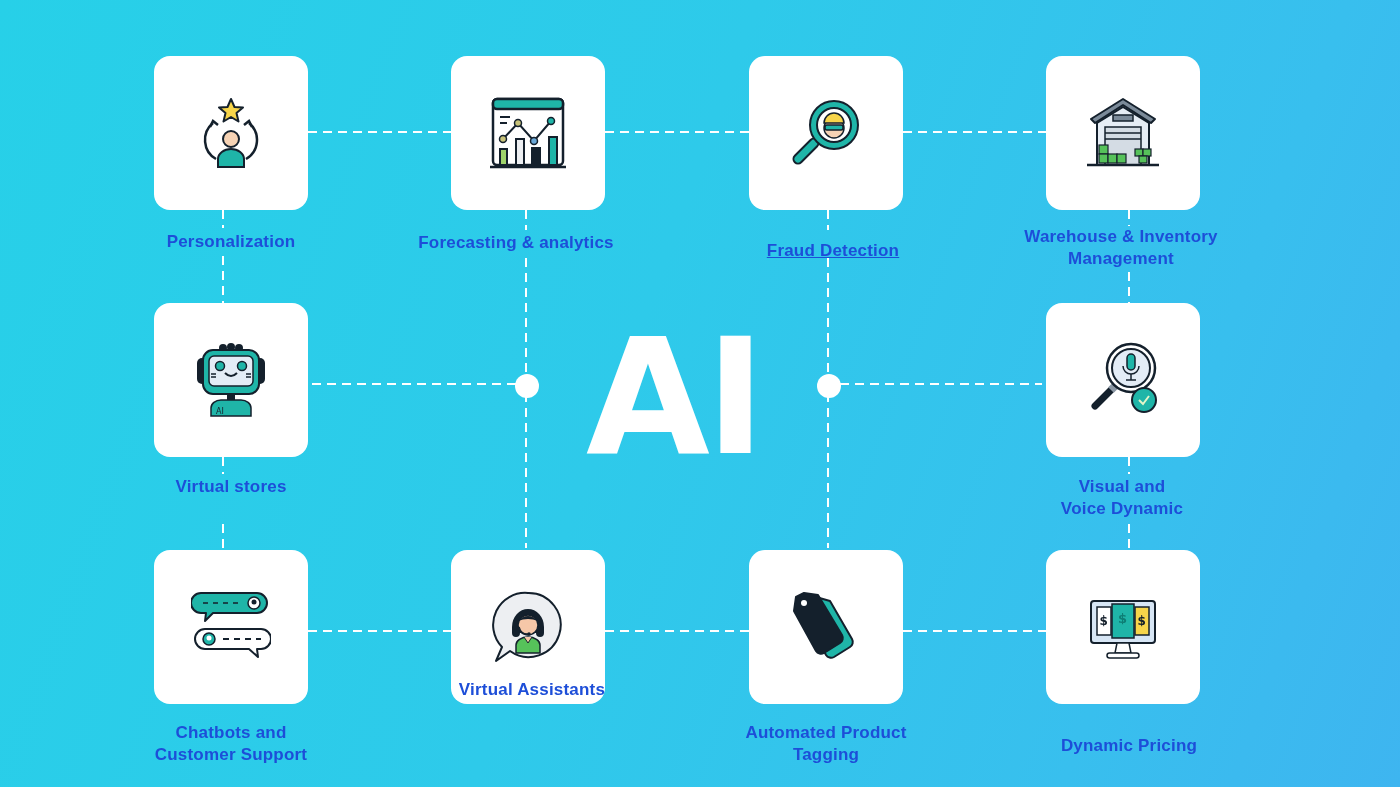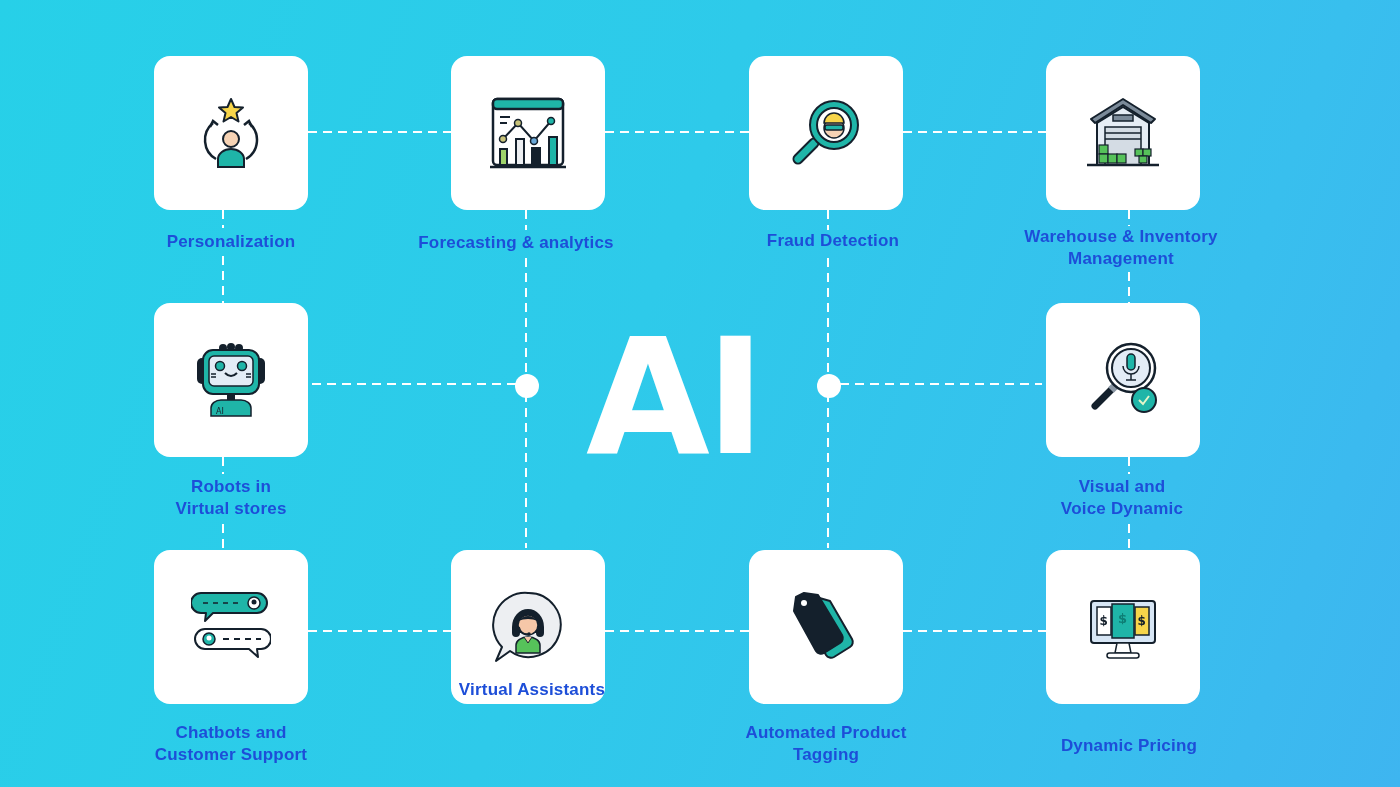--- a/index.html
+++ b/index.html
@@ -96,21 +96,21 @@
     <svg viewBox="0 0 80 80">
       <line x1="28" y1="50" x2="12" y2="66" stroke="#14202C" stroke-width="11" stroke-linecap="round"></line>
       <line x1="28" y1="50" x2="12" y2="66" stroke="#1FB5A8" stroke-width="7" stroke-linecap="round"></line>
       <circle cx="48" cy="32" r="24" fill="#1FB5A8" stroke="#14202C" stroke-width="2"></circle>
       <circle cx="48" cy="32" r="17" fill="#fff" stroke="#14202C" stroke-width="2"></circle>
       <circle cx="48" cy="35" r="10" fill="#F6D3B5" stroke="#14202C" stroke-width="1.5"></circle>
       <path d="M38 30 a10 10 0 0 1 20 0 Z" fill="#F7D54A" stroke="#14202C" stroke-width="1.5"></path>
       <rect x="39" y="32" width="18" height="5" rx="2" fill="#1FB5A8" stroke="#14202C" stroke-width="1.5"></rect>
     </svg>
   </div>
-  <div class="label" style="left:713px;top:230px;">Fraud Detection</div>
+  <div class="label" style="left:713px;top:240px;text-decoration:underline;">Fraud Detection</div>
 
   <div class="card" style="left:1046px;top:56px;">
     <svg viewBox="0 0 80 80">
       <path d="M8 26 L40 6 L72 26 L68 30 L40 12 L12 30 Z" fill="#7B8A99" stroke="#14202C" stroke-width="2" stroke-linejoin="round"></path>
       <path d="M14 30 L40 14 L66 30 V72 H14 Z" fill="#E6EDF5" stroke="#14202C" stroke-width="2"></path>
       <rect x="30" y="22" width="20" height="6" fill="#7B8A99" stroke="#14202C" stroke-width="1.5"></rect>
       <rect x="22" y="34" width="36" height="38" fill="#D4DCE4" stroke="#14202C" stroke-width="1.5"></rect>
       <line x1="22" y1="40" x2="58" y2="40" stroke="#14202C" stroke-width="1.5"></line>
       <line x1="22" y1="46" x2="58" y2="46" stroke="#14202C" stroke-width="1.5"></line>
       <rect x="16" y="52" width="9" height="9" fill="#56C25A" stroke="#14202C" stroke-width="1.2"></rect>
@@ -143,21 +143,20 @@
       <line x1="20" y1="34" x2="25" y2="34" stroke="#14202C" stroke-width="1.5"></line>
       <line x1="20" y1="37" x2="25" y2="37" stroke="#14202C" stroke-width="1.5"></line>
       <line x1="55" y1="34" x2="60" y2="34" stroke="#14202C" stroke-width="1.5"></line>
       <line x1="55" y1="37" x2="60" y2="37" stroke="#14202C" stroke-width="1.5"></line>
       <rect x="36" y="54" width="8" height="6" fill="#14202C"></rect>
       <path d="M20 76 V68 a10 8 0 0 1 10 -8 H50 a10 8 0 0 1 10 8 V76 Z" fill="#1FB5A8" stroke="#14202C" stroke-width="1.5"></path>
       <text x="25" y="74" font-size="8" fill="#14202C" font-family="DejaVu Sans, sans-serif">AI</text>
     </svg>
   </div>
   <div class="label" style="left:111px;top:476px;">
-    <div>Robots in</div>
     <div>Virtual stores</div>
   </div>
 
   <div class="card" style="left:1046px;top:303px;">
     <svg viewBox="0 0 80 80">
       <line x1="28" y1="50" x2="12" y2="66" stroke="#14202C" stroke-width="7" stroke-linecap="round"></line>
       <line x1="28" y1="50" x2="33" y2="45" stroke="#8A96A3" stroke-width="8"></line>
       <circle cx="48" cy="28" r="24" fill="#fff" stroke="#14202C" stroke-width="2.5"></circle>
       <circle cx="48" cy="28" r="19" fill="#E3ECF6" stroke="#14202C" stroke-width="2"></circle>
       <rect x="44" y="14" width="8" height="16" rx="4" fill="#1FB5A8" stroke="#14202C" stroke-width="1.5"></rect>

